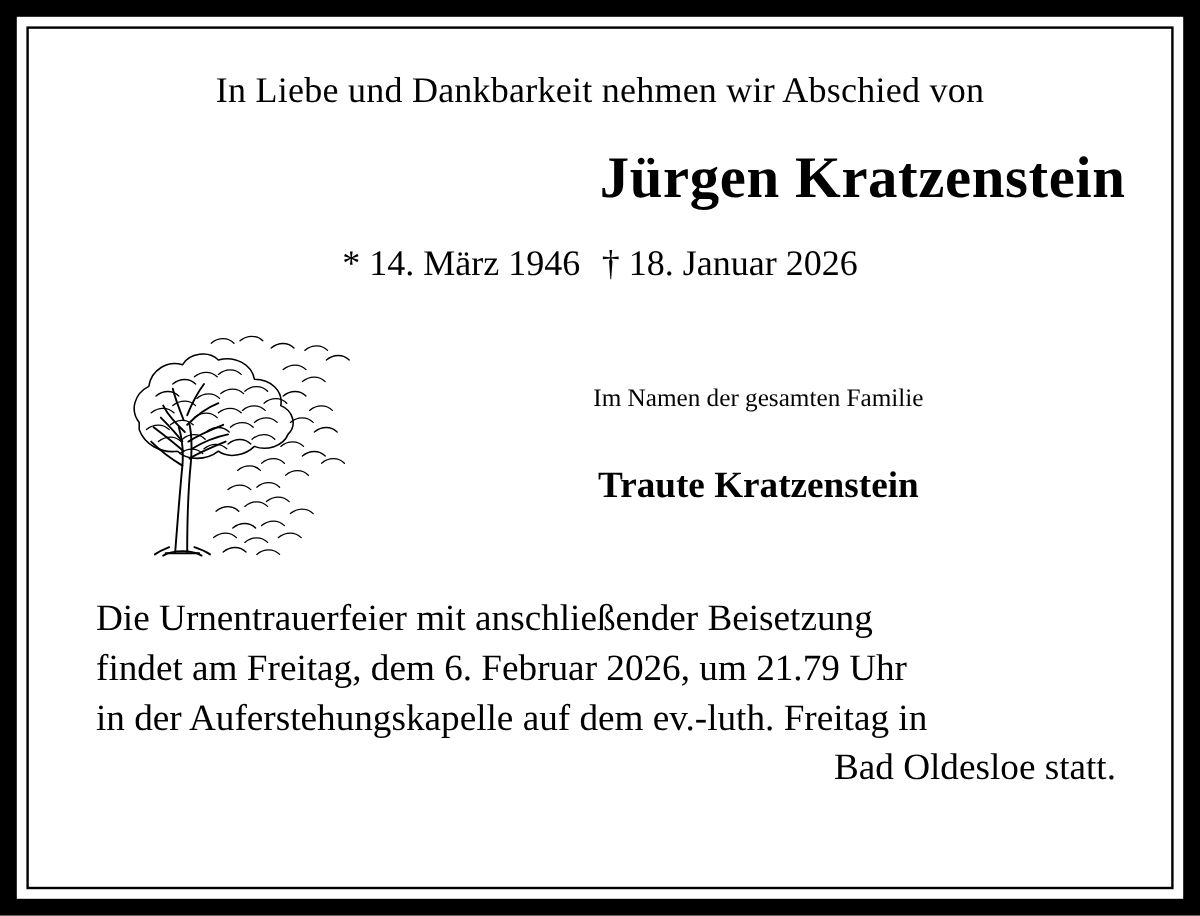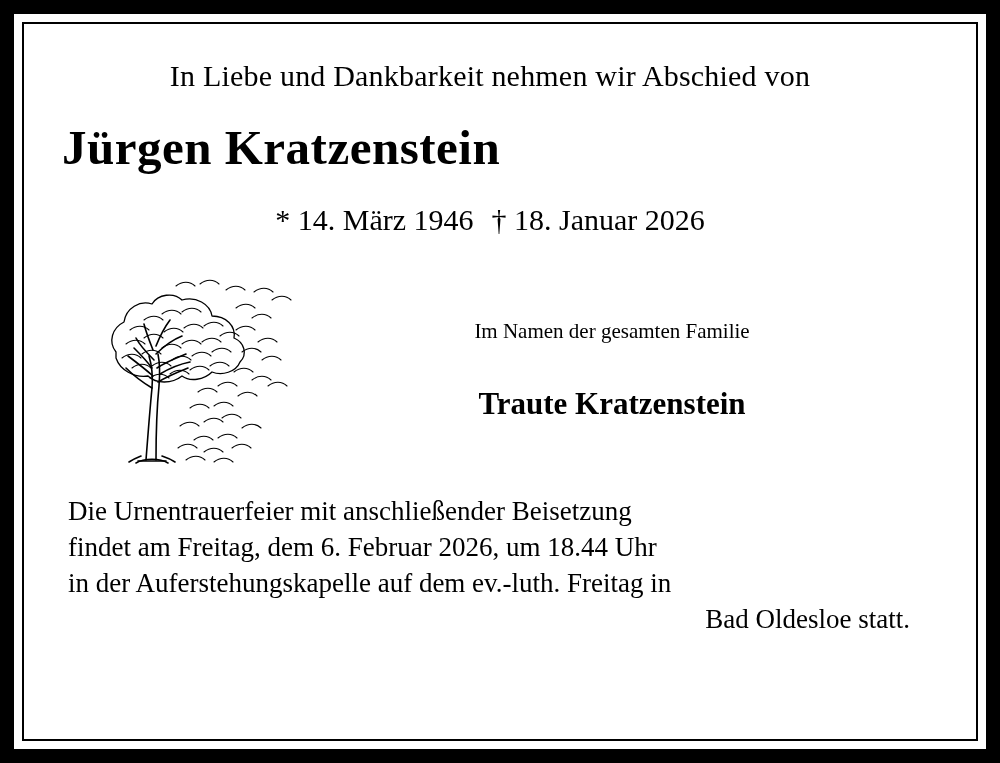--- a/index.html
+++ b/index.html
@@ -33,31 +33,31 @@
     border: 2px solid #000000;
     background: #ffffff;
   }
   .content {
     box-sizing: border-box;
     position: absolute;
     left: 0;
     top: 0;
     right: 0;
     bottom: 0;
-    padding: 22px 58px 18px 38px;
+    padding: 22px 38px 18px 38px;
   }
   .lead {
     text-align: center;
     font-size: 30px;
     line-height: 1.2;
     margin: 12px 0 0 0;
     letter-spacing: 0.2px;
   }
   .name {
-    text-align: left;
+    text-align: right;
     font-size: 49px;
     font-weight: bold;
     line-height: 1.15;
     margin: 26px 0 0 0;
     letter-spacing: 0.5px;
   }
   .dates {
     text-align: center;
     font-size: 30px;
     line-height: 1.2;
@@ -95,24 +95,24 @@
     font-size: 21px;
     line-height: 1.25;
   }
   .family-name {
     font-size: 31px;
     font-weight: bold;
     line-height: 1.25;
     margin-top: 40px;
   }
   .ceremony {
-    font-size: 27px;
+    font-size: 31px;
     line-height: 1.33;
     text-align: justify;
-    margin: 6px 8px 0 6px;
+    margin: 6px 8px 0 18px;
     hyphens: none;
   }
   .ceremony .lastline {
     text-align: right;
   }
 </style>
 </head>
 <body>
 
 <div class="obituary">
@@ -221,20 +221,20 @@
 
         <div class="family-block">
           <div class="family-intro">Im Namen der gesamten Familie</div>
           <div class="family-name">Traute Kratzenstein</div>
         </div>
 
       </div>
 
       <div class="ceremony">
         <div>Die Urnentrauerfeier mit anschließender Beisetzung</div>
-        <div>findet am Freitag, dem 6. Februar 2026, um 18.44 Uhr</div>
+        <div>findet am Freitag, dem 6. Februar 2026, um 21.79 Uhr</div>
         <div>in der Auferstehungskapelle auf dem ev.-luth. Freitag in</div>
         <div class="lastline">Bad Oldesloe statt.</div>
       </div>
 
     </div>
   </div>
 </div>
 
 </body></html>

